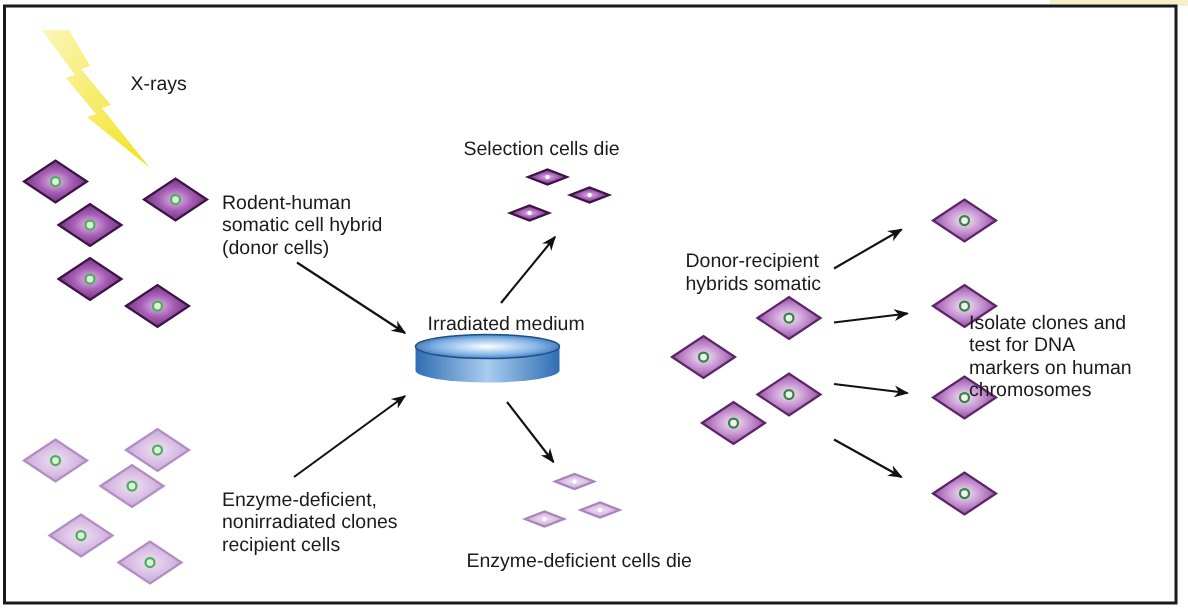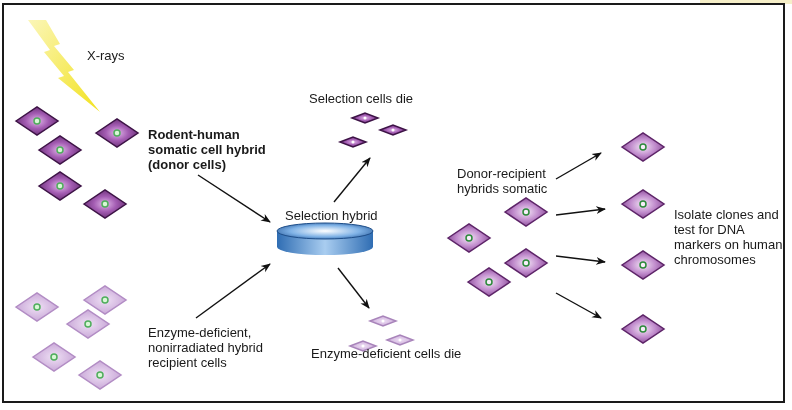--- a/index.html
+++ b/index.html
@@ -176,27 +176,27 @@
     <line x1="334" y1="202" x2="370" y2="158" marker-end="url(#arrow)"></line>
     <line x1="338" y1="268" x2="369" y2="308" marker-end="url(#arrow)"></line>
     <line x1="556" y1="179" x2="601" y2="153" marker-end="url(#arrow)"></line>
     <line x1="556" y1="215" x2="605" y2="209" marker-end="url(#arrow)"></line>
     <line x1="556" y1="256" x2="605" y2="262" marker-end="url(#arrow)"></line>
     <line x1="556" y1="293" x2="601" y2="318" marker-end="url(#arrow)"></line>
   </g>
 </svg>
 
 <div class="lbl" style="left:87px;top:48px;">X-rays</div>
-<div class="lbl" style="left:148px;top:127px;font-weight:bold;">Rodent-human
+<div class="lbl" style="left:148px;top:127px;">Rodent-human
 somatic cell hybrid
 (donor cells)</div>
 <div class="lbl" style="left:148px;top:325px;">Enzyme-deficient,
-nonirradiated hybrid
+nonirradiated clones
 recipient cells</div>
-<div class="lbl" style="left:285px;top:208px;">Selection hybrid</div>
+<div class="lbl" style="left:285px;top:208px;">Irradiated medium</div>
 <div class="lbl" style="left:309px;top:91px;">Selection cells die</div>
-<div class="lbl" style="left:311px;top:346px;">Enzyme-deficient cells die</div>
+<div class="lbl" style="left:311px;top:366px;">Enzyme-deficient cells die</div>
 <div class="lbl" style="left:457px;top:166px;">Donor-recipient
 hybrids somatic</div>
-<div class="lbl" style="left:674px;top:207px;">Isolate clones and
+<div class="lbl" style="left:646px;top:207px;">Isolate clones and
 test for DNA
 markers on human
 chromosomes</div>
 
 </body></html>

